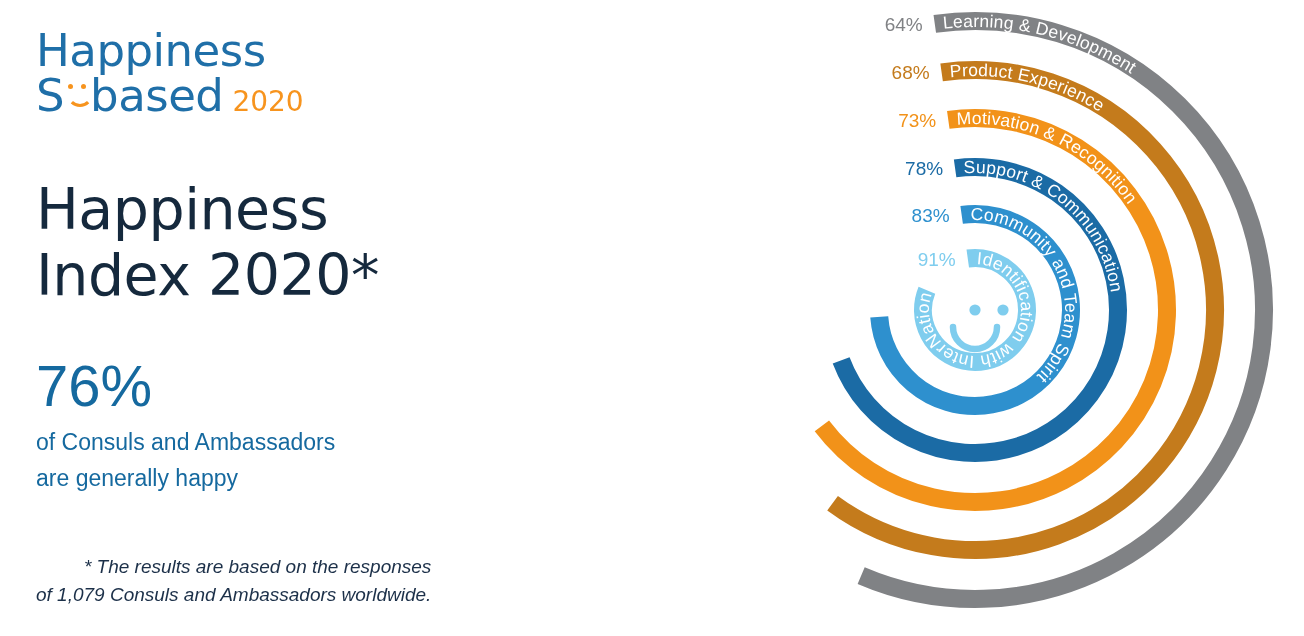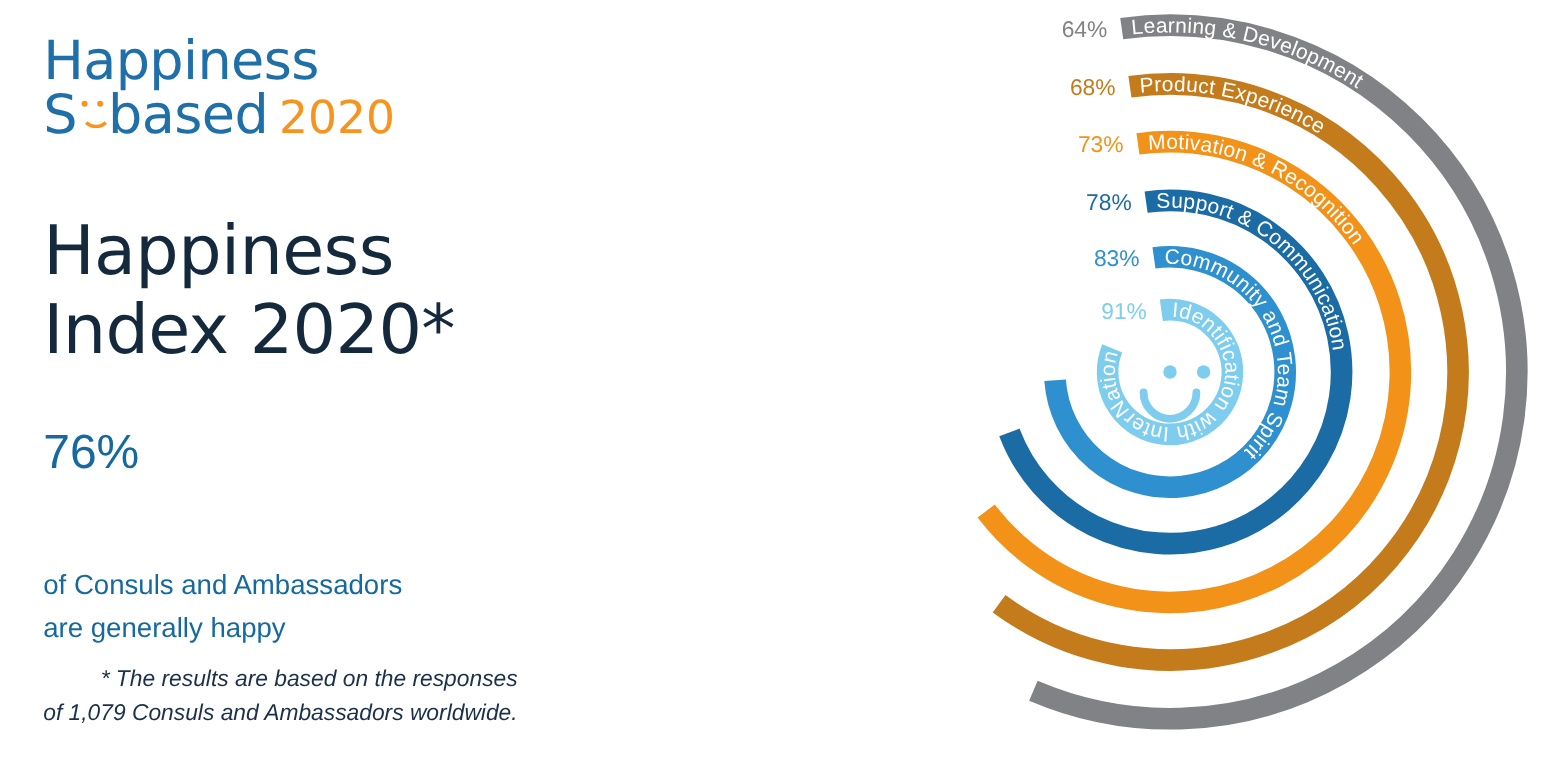--- a/index.html
+++ b/index.html
@@ -84,21 +84,21 @@
     top: 18px;
     width: 20px;
     height: 13px;
     border: 3px solid #F7941E;
     border-top: none;
     border-left-color: transparent;
     border-right-color: transparent;
     border-radius: 0 0 14px 14px;
   }
   #logo-year {
-    font-size: 38px;
+    font-size: 28px;
     color: #F7941E;
     font-family: "DejaVu Sans", sans-serif;
     letter-spacing: 0px;
     margin-left: 9px;
   }
 
   
   #page-title {
     position: absolute;
     left: 36px;
@@ -111,36 +111,35 @@
     letter-spacing: -0.5px;
     white-space: pre-line;
   }
 
   
   #headline-stat {
     position: absolute;
     left: 36px;
     top: 357px;
     font-family: "Liberation Sans", sans-serif;
-    font-size: 40px;
+    font-size: 58px;
     line-height: 1;
     color: #15699F;
     font-weight: 400;
   }
   #stat-description {
     position: absolute;
     left: 36px;
     top: 425px;
     font-family: "Liberation Sans", sans-serif;
     font-size: 23px;
     line-height: 1.55;
     color: #15699F;
     font-weight: 400;
     white-space: pre-line;
-    margin-top: 45px;
   }
 
   
   #footnote {
     position: absolute;
     left: 36px;
     top: 553px;
     font-family: "Liberation Sans", sans-serif;
     font-style: italic;
     font-size: 19px;

